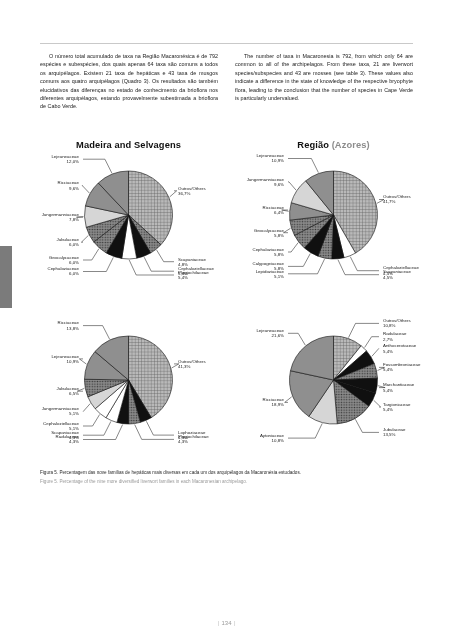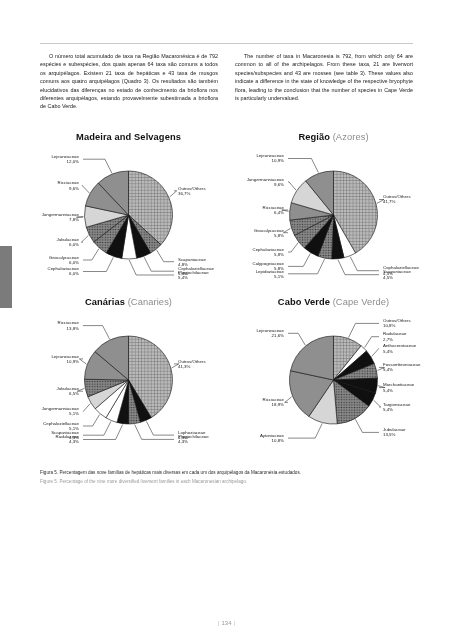--- a/index.html
+++ b/index.html
@@ -37,27 +37,27 @@
     text-indent:9px;
   }
 
   .charts{
     position:absolute;left:26px;top:132px;width:410px;
     display:flex;flex-wrap:wrap;
   }
   .chart-cell{width:205px;height:165px;position:relative;}
 
   .chart-title{
-    position:absolute;top:0;left:0;width:100%;
+    position:absolute;top:8px;left:0;width:100%;
     text-align:center;
     font-size:9.3px;font-weight:bold;
     color:#111;
     letter-spacing:.1px;
   }
-  .chart-title .en{color:#8c8c8c;font-weight:normal;}
+  .chart-title .en{color:#8c8c8c;font-weight:bold;}
 
   .chart-svg{position:absolute;top:13px;left:0;}
 
   .caption{
     position:absolute;left:40px;top:470px;width:380px;
   }
   .caption .pt{font-size:4.6px;color:#2b2b2b;margin:0 0 2.5px 0;line-height:6px;}
   .caption .en{font-size:4.6px;color:#9a9a9a;margin:0;line-height:6px;}
 
   .footer{
@@ -188,24 +188,20 @@
             <text x="53" y="120.17121514607844" font-size="4.4" fill="#1a1a1a" text-anchor="end"><tspan x="53" dy="0">Calypogeiaceae</tspan><tspan x="53" dy="5.2">5,8%</tspan></text>
             <text x="53" y="105.76606288210434" font-size="4.4" fill="#1a1a1a" text-anchor="end"><tspan x="53" dy="0">Cephaloziaceae</tspan><tspan x="53" dy="5.2">5,8%</tspan></text>
             <text x="53" y="86.51529825871528" font-size="4.4" fill="#1a1a1a" text-anchor="end"><tspan x="53" dy="0">Geocalycaceae</tspan><tspan x="53" dy="5.2">5,8%</tspan></text>
             <text x="53" y="63.81560870956382" font-size="4.4" fill="#1a1a1a" text-anchor="end"><tspan x="53" dy="0">Ricciaceae</tspan><tspan x="53" dy="5.2">6,4%</tspan></text>
             <text x="53" y="35.651946054796035" font-size="4.4" fill="#1a1a1a" text-anchor="end"><tspan x="53" dy="0">Jungermanniaceae</tspan><tspan x="53" dy="5.2">9,6%</tspan></text>
             <text x="53" y="12.276693207388607" font-size="4.4" fill="#1a1a1a" text-anchor="end"><tspan x="53" dy="0">Lejeuneaceae</tspan><tspan x="53" dy="5.2">10,9%</tspan></text>
           </g>
         </svg>
     </div>
     <div class="chart-cell">
-      <div class="chart-title">
-        <span>Canárias</span>
-        <span class="en">(Canaries)</span>
-      </div>
       <svg class="chart-svg" width="205" height="152">
           <defs>
             <pattern id="p2-grid" width="3.2" height="3.2" patternUnits="userSpaceOnUse">
               <rect width="3.2" height="3.2" fill="#b9b9b9"></rect>
               <path d="M0 0 H3.2 M0 0 V3.2" stroke="#5f5f5f" stroke-width="0.7"></path>
             </pattern>
             <pattern id="p2-dots" width="2.6" height="2.6" patternUnits="userSpaceOnUse">
               <rect width="2.6" height="2.6" fill="#8a8a8a"></rect>
               <circle cx="1.3" cy="1.3" r="0.75" fill="#3a3a3a"></circle>
             </pattern>
@@ -242,24 +238,20 @@
             <text x="53" y="124.00445407545946" font-size="4.4" fill="#1a1a1a" text-anchor="end"><tspan x="53" dy="0">Scapaniaceae</tspan><tspan x="53" dy="5.2">4,3%</tspan></text>
             <text x="53" y="114.76266658713867" font-size="4.4" fill="#1a1a1a" text-anchor="end"><tspan x="53" dy="0">Cephaloziellaceae</tspan><tspan x="53" dy="5.2">5,1%</tspan></text>
             <text x="53" y="100.25843701343388" font-size="4.4" fill="#1a1a1a" text-anchor="end"><tspan x="53" dy="0">Jungermanniaceae</tspan><tspan x="53" dy="5.2">5,1%</tspan></text>
             <text x="53" y="79.9613176026815" font-size="4.4" fill="#1a1a1a" text-anchor="end"><tspan x="53" dy="0">Jubulaceae</tspan><tspan x="53" dy="5.2">6,5%</tspan></text>
             <text x="53" y="47.65947876736213" font-size="4.4" fill="#1a1a1a" text-anchor="end"><tspan x="53" dy="0">Lejeuneaceae</tspan><tspan x="53" dy="5.2">10,9%</tspan></text>
             <text x="53" y="14.36187802545734" font-size="4.4" fill="#1a1a1a" text-anchor="end"><tspan x="53" dy="0">Ricciaceae</tspan><tspan x="53" dy="5.2">13,8%</tspan></text>
           </g>
         </svg>
     </div>
     <div class="chart-cell">
-      <div class="chart-title">
-        <span>Cabo Verde</span>
-        <span class="en">(Cape Verde)</span>
-      </div>
       <svg class="chart-svg" width="205" height="152">
           <defs>
             <pattern id="p3-grid" width="3.2" height="3.2" patternUnits="userSpaceOnUse">
               <rect width="3.2" height="3.2" fill="#b9b9b9"></rect>
               <path d="M0 0 H3.2 M0 0 V3.2" stroke="#5f5f5f" stroke-width="0.7"></path>
             </pattern>
             <pattern id="p3-dots" width="2.6" height="2.6" patternUnits="userSpaceOnUse">
               <rect width="2.6" height="2.6" fill="#8a8a8a"></rect>
               <circle cx="1.3" cy="1.3" r="0.75" fill="#3a3a3a"></circle>
             </pattern>

